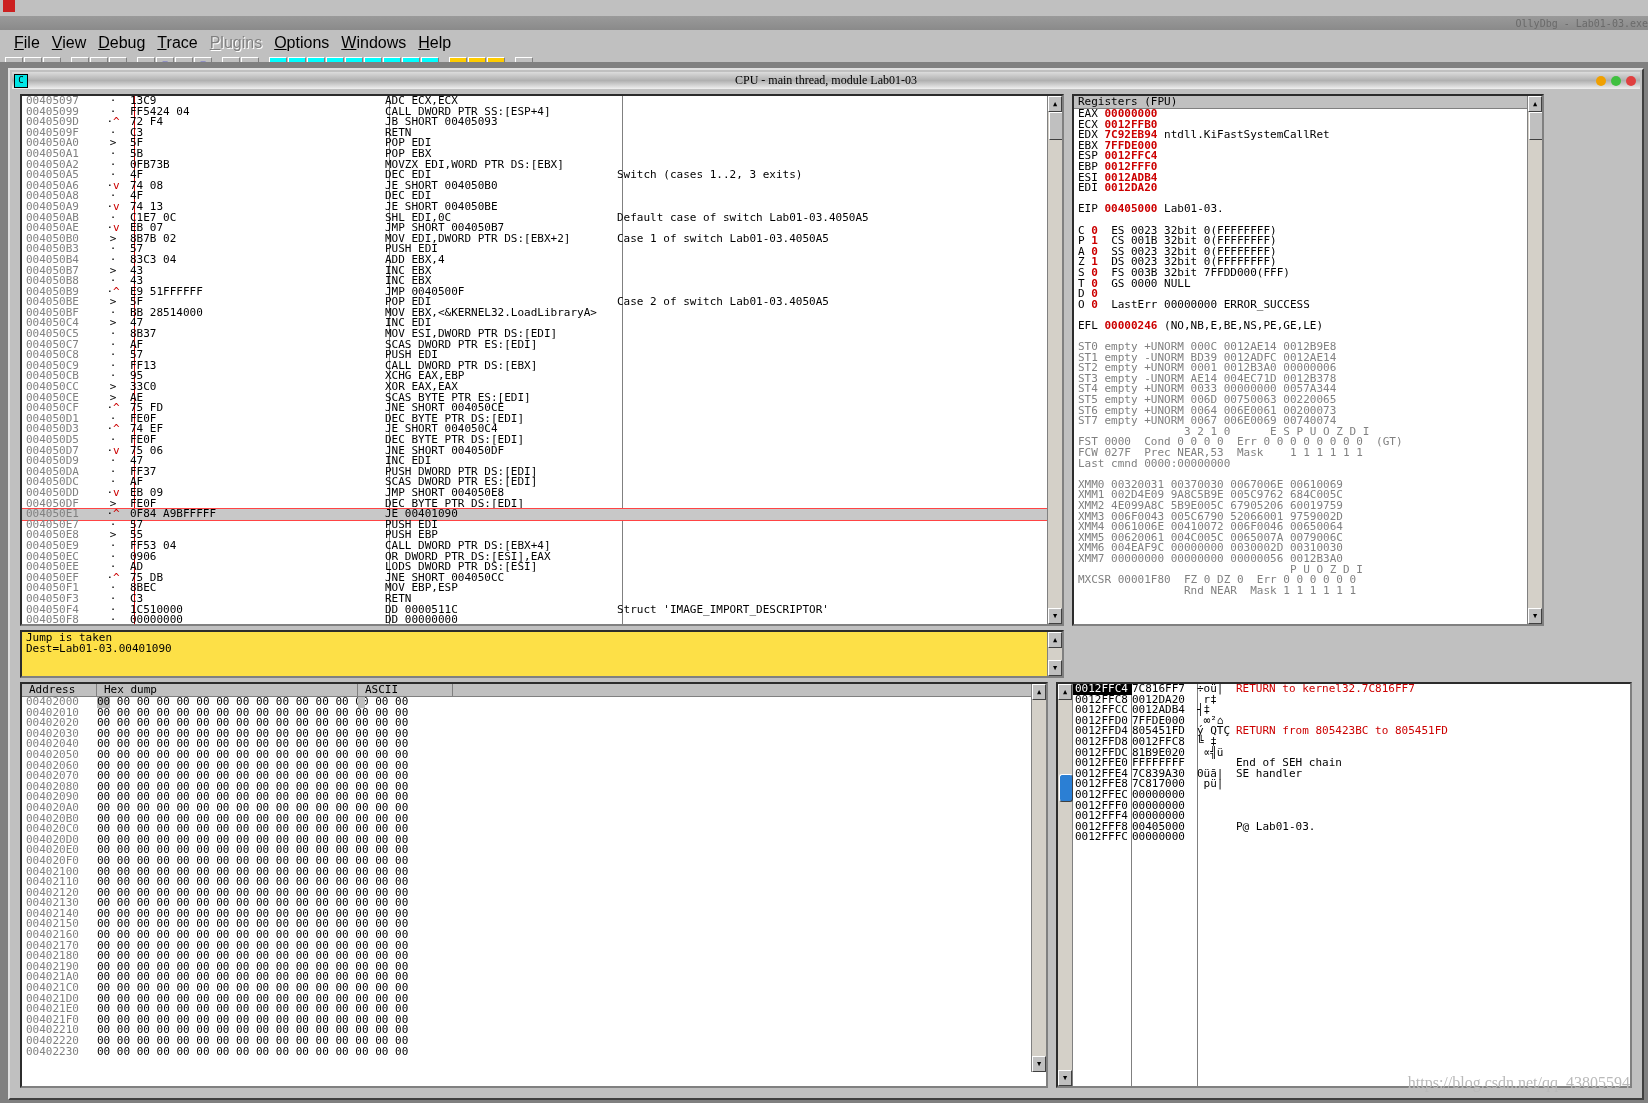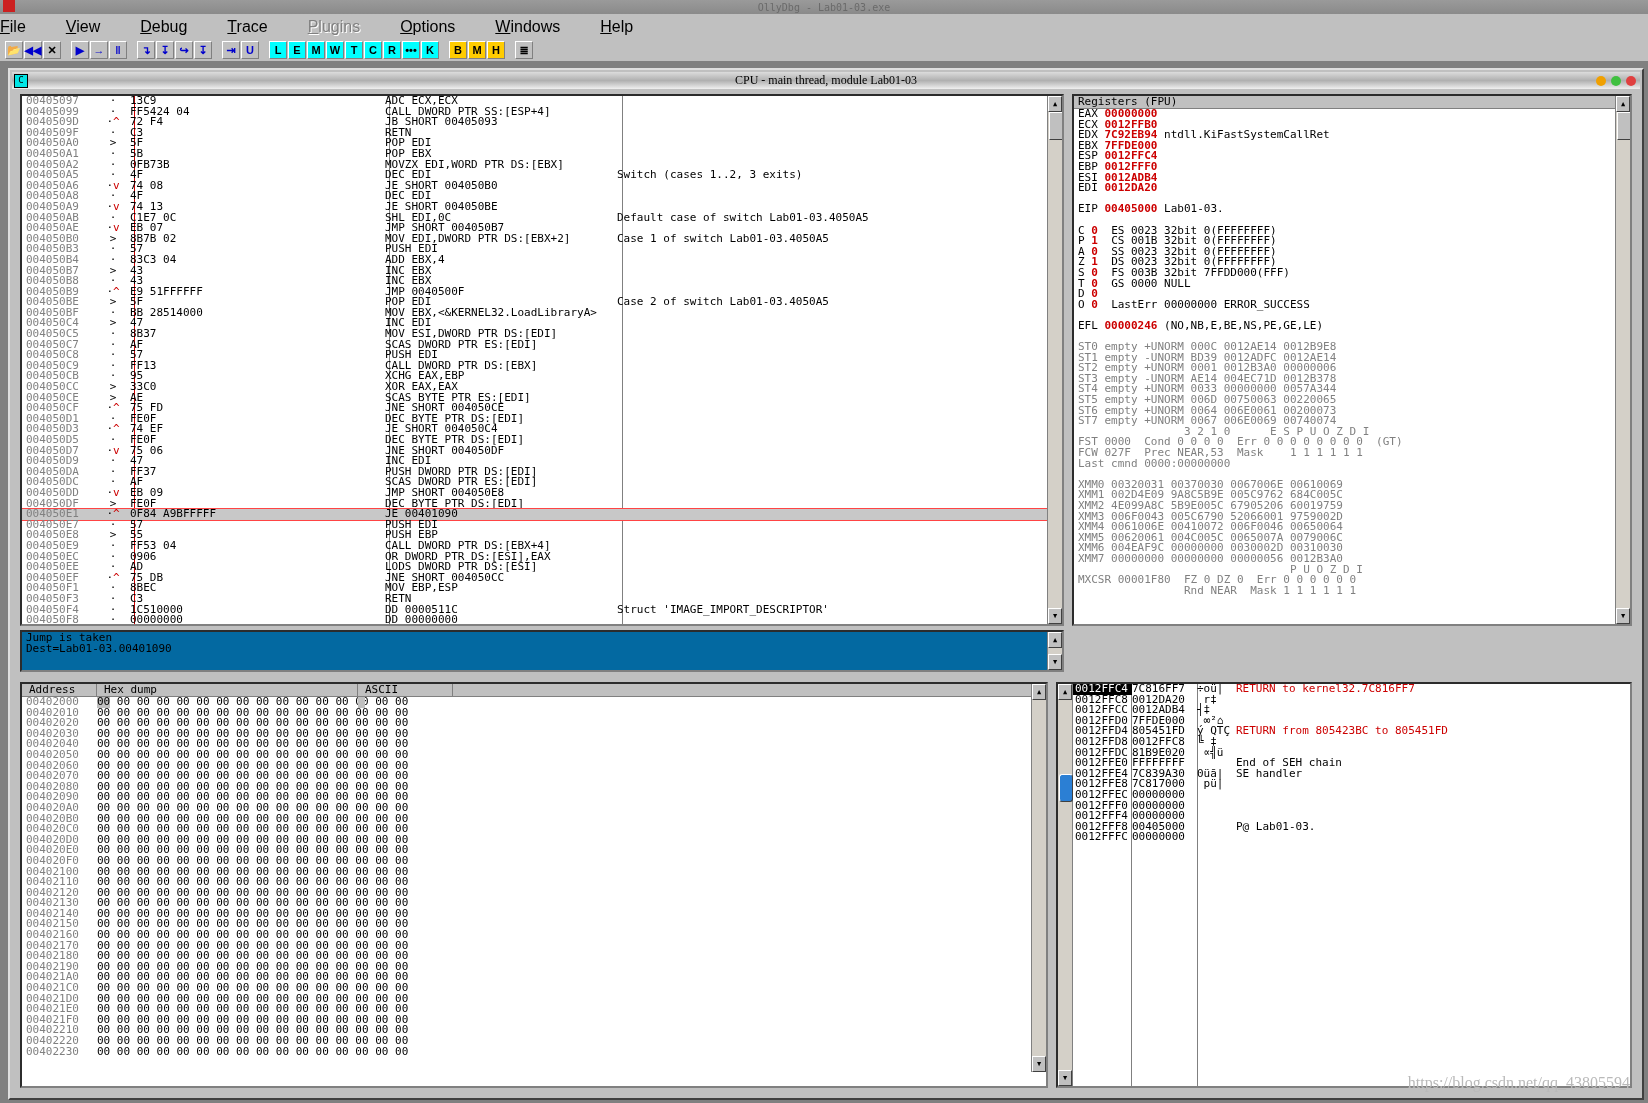--- a/index.html
+++ b/index.html
@@ -7,25 +7,25 @@
     width:1648px;height:1103px;overflow:hidden;
     background:#808080;
     font-family:"DejaVu Sans Mono",monospace;
     font-size:11px;
     -webkit-font-smoothing:none;
   }
   .win{position:absolute;left:0;top:0;width:1648px;height:1103px;background:#c0c0c0;}
 
   
   .titlebar{height:14px;background:linear-gradient(to bottom,#9a9a9a,#8a8a8a);
-    display:flex;align-items:center;justify-content:center;color:#6a6a6a;font-size:10px;}
+    display:flex;align-items:center;justify-content:flex-end;color:#6a6a6a;font-size:10px;margin-top:16px;}
   .titlebar .ticon{position:absolute;left:3px;top:0px;width:12px;height:12px;background:#cc2020;}
 
   
-  .menubar{height:25px;background:#c0c0c0;display:flex;align-items:center;padding-left:0;gap:40px;
+  .menubar{height:25px;background:#c0c0c0;display:flex;align-items:center;padding-left:14px;gap:12px;
     font-family:"Liberation Sans",sans-serif;font-size:16px;color:#000;text-align:center;}
   .menubar .mi{cursor:default;}
   .menubar .mi u{text-decoration:underline;}
   .menubar .mi.disabled{color:#808080;text-shadow:1px 1px 0 #fff;}
 
   
   .toolbar{height:22px;background:#c0c0c0;display:flex;align-items:center;padding-left:5px;gap:0px;
     border-bottom:1px solid #808080;}
   .tb{width:16px;height:16px;margin-right:1px;border-top:1px solid #fff;border-left:1px solid #fff;
     border-right:1px solid #808080;border-bottom:1px solid #808080;background:#c0c0c0;
@@ -70,31 +70,31 @@
   .vline3{position:absolute;left:367px;top:0;bottom:0;width:1px;background:#808080;}
 
   
   .vsb{position:absolute;right:0;top:0;width:14px;bottom:0;background:#d4d0c8;border-left:1px solid #808080;}
   .vsb .arrow{height:14px;background:#c0c0c0;border-top:1px solid #fff;border-left:1px solid #fff;
     border-right:1px solid #404040;border-bottom:1px solid #404040;display:flex;align-items:center;justify-content:center;font-size:7px;}
   .vsb .thumb{position:absolute;left:1px;width:12px;height:26px;background:#c0c0c0;
     border-top:1px solid #fff;border-left:1px solid #fff;border-right:1px solid #404040;border-bottom:1px solid #404040;}
 
   
-  #regs{left:1062px;top:24px;width:560px;height:532px;border:2px inset #808080;background:#fff;}
+  #regs{left:1062px;top:24px;width:472px;height:532px;border:2px inset #808080;background:#fff;}
   .reghdr{height:12px;line-height:12px;background:#c0c0c0;border-bottom:1px solid #808080;
     font-size:11px;padding-left:4px;white-space:pre;}
   .rline{height:10.6px;line-height:10.6px;white-space:pre;font-size:11px;padding-left:4px;}
   .rname{color:#000;}
   .rval{color:#cc0000;font-weight:bold;}
   .rcom{color:#000;}
   .rgray{color:#808080;}
 
   
-  #infobar{left:10px;top:560px;width:1044px;height:42px;border:2px inset #808080;background:#0369a1;}
+  #infobar{left:10px;top:560px;width:1044px;height:48px;border:2px inset #808080;background:#fde047;}
   .iline{height:11px;line-height:11px;font-size:11px;white-space:pre;padding-left:4px;}
 
   
   #dump{left:10px;top:612px;width:1028px;height:406px;border:2px inset #808080;background:#fff;}
   .colhdr{height:12px;line-height:12px;background:#c0c0c0;border-bottom:1px solid #808080;
     font-size:11px;white-space:pre;display:flex;}
   .colhdr .ch{border-right:1px solid #808080;padding-left:7px;box-sizing:border-box;}
   .hrow{height:10.6px;line-height:10.6px;white-space:pre;font-size:11px;}
   .h-addr{display:inline-block;width:75px;color:#808080;padding-left:4px;box-sizing:border-box;}
   .h-hex{display:inline-block;width:261px;color:#000;}

